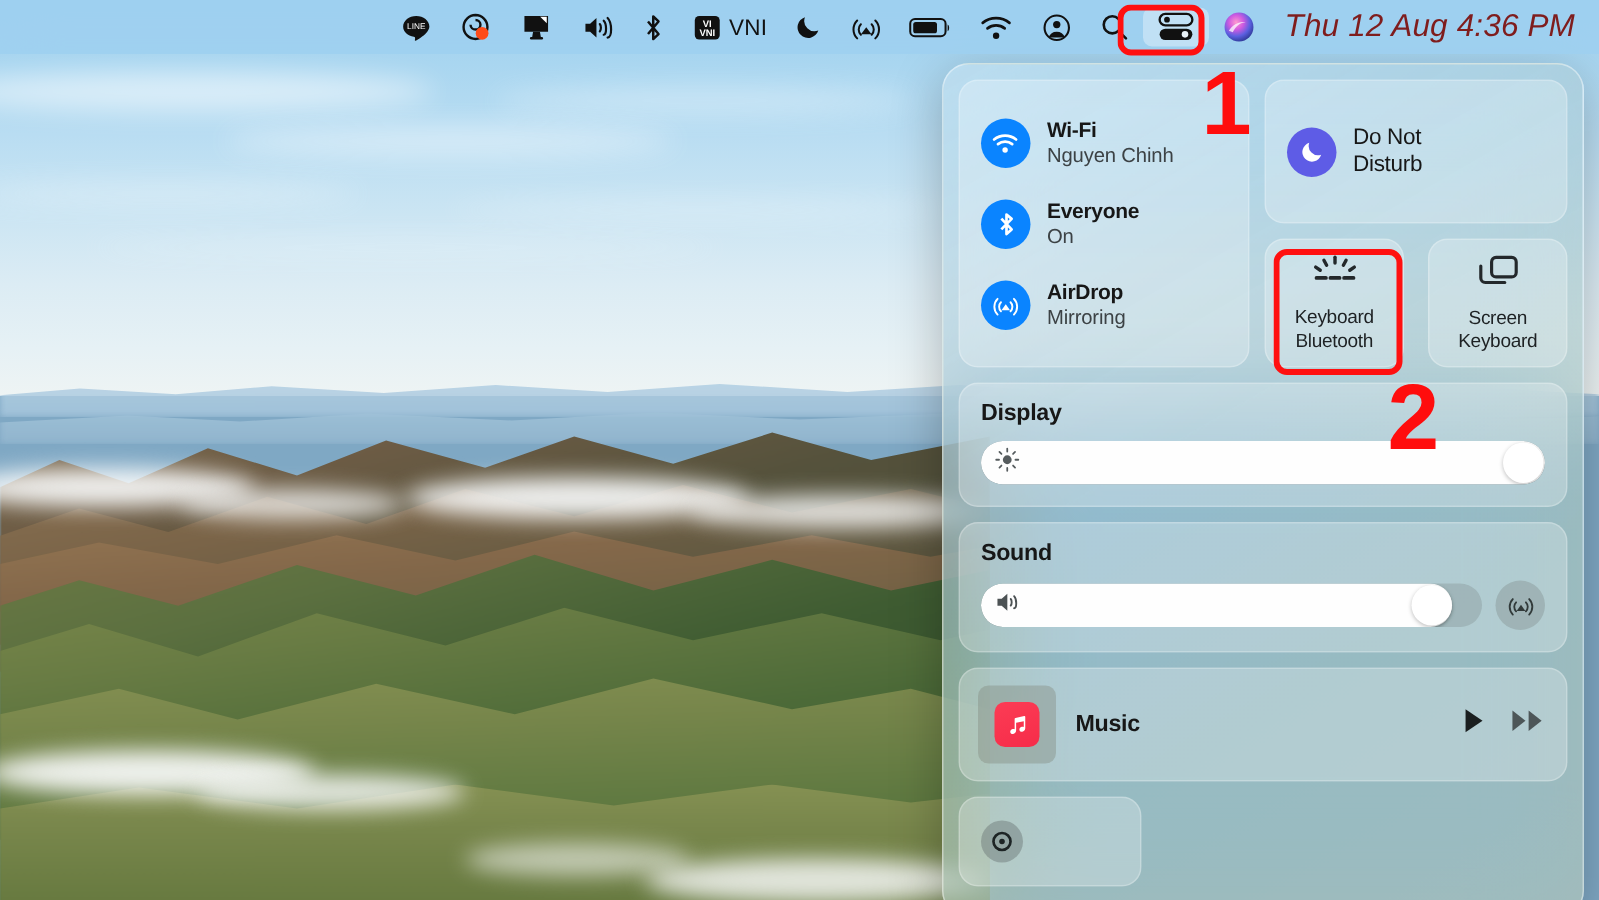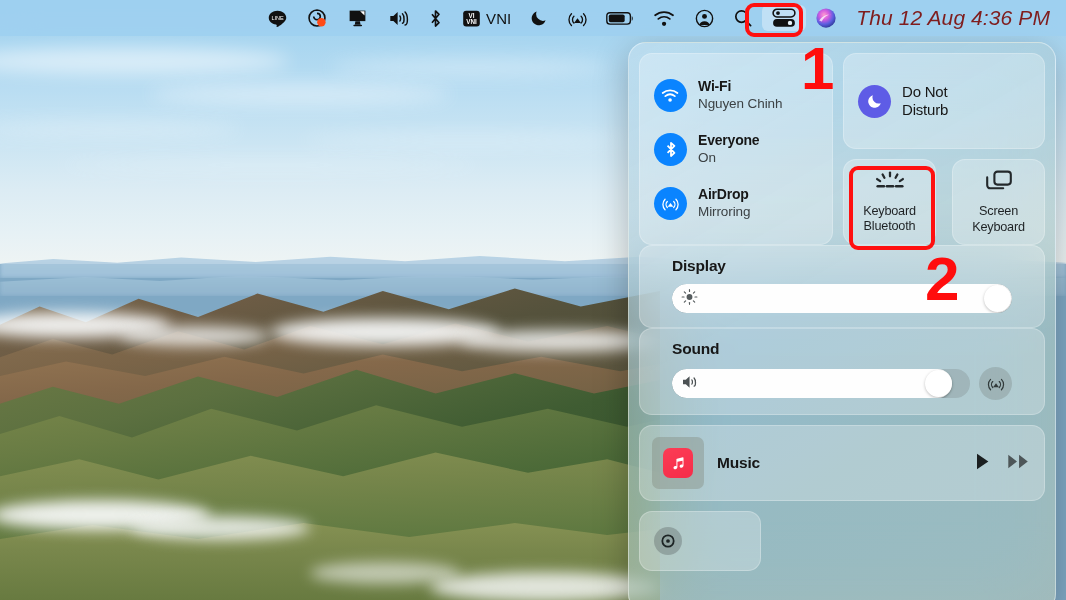--- a/index.html
+++ b/index.html
@@ -105,21 +105,21 @@
   .dnd-label { font-size:15px; font-weight:normal; color:#171717; line-height:1.2; letter-spacing:-.2px; }
   .sq-row { display:flex; gap:16px; }
   .sq-tile {
     width:96px; height:86px;
     display:flex; flex-direction:column; align-items:center; justify-content:center; gap:6px;
     position:relative;
   }
   .sq-label { font-size:12.7px; color:#1e2224; text-align:center; line-height:1.22; letter-spacing:-.2px; }
 
   
-  .slider-card { padding:11px 32px 14px; }
+  .slider-card { margin-top:10px; padding:11px 14px 14px; }
   .slider-head { font-size:15.5px; font-weight:bold; color:#171717; margin-bottom:9px; letter-spacing:-.2px; }
   .slider-line { display:flex; align-items:center; gap:9px; }
   .slider-track {
     flex:1; height:29px; border-radius:15px;
     background:rgba(120,130,130,0.30);
     position:relative; overflow:hidden;
   }
   .slider-fill {
     position:absolute; left:0; top:0; bottom:0;
     background:#fefefe; border-radius:15px;

